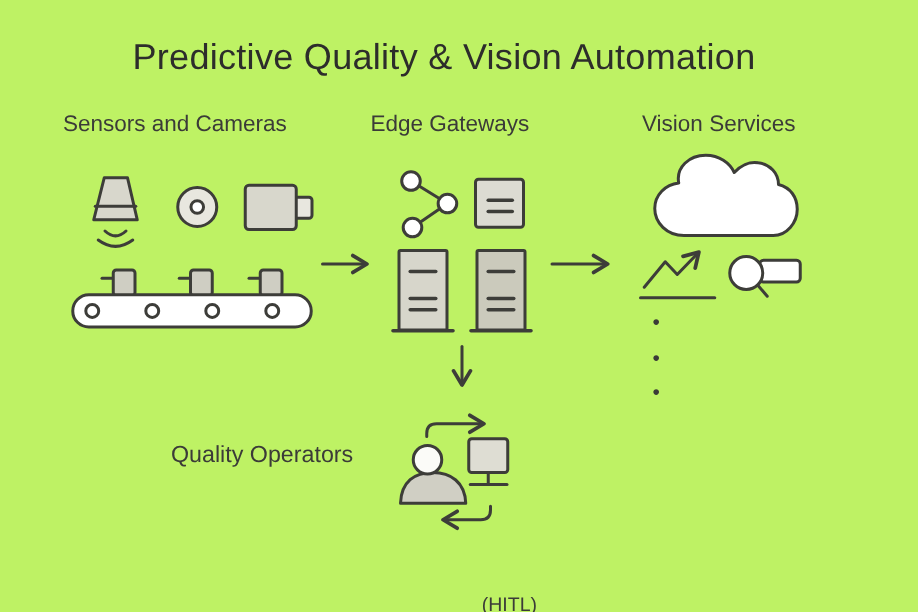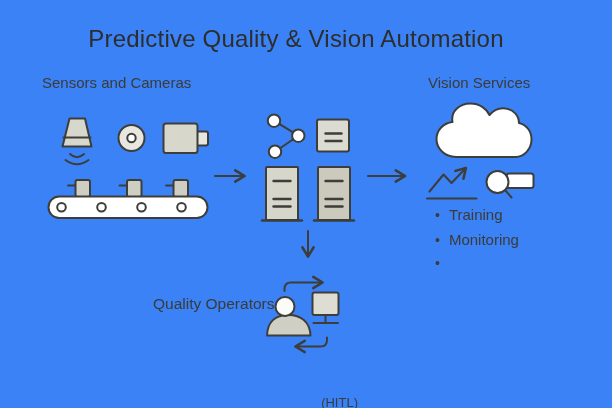--- a/index.html
+++ b/index.html
@@ -1,24 +1,24 @@
 <!DOCTYPE html>
 <html><head>
 <meta charset="utf-8">
 <style>
   html,body{margin:0;padding:0;background:#fff;}
-  .stage{position:relative;width:612px;height:408px;background:#3b82f6;overflow:hidden;
+  .stage{position:relative;width:612px;height:408px;background:#bef264;overflow:hidden;
          font-family:"Liberation Sans", sans-serif;color:#2d2d2b;}
   .title{position:absolute;left:0;top:25px;width:592px;text-align:center;
          font-size:24px;font-weight:500;letter-spacing:.2px;color:#2d2d2b;}
   .seclabel{position:absolute;font-size:15px;color:#3b3b38;text-align:center;}
   .lab-sensors{left:42px;top:74px;}
   .lab-edge{left:247px;top:74px;}
   .lab-cloud{left:428px;top:74px;}
-  .lab-operators{left:114px;top:295px;font-size:15.5px;margin-left:39px;}
+  .lab-operators{left:114px;top:295px;font-size:15.5px;}
   .hitl{position:absolute;left:254px;top:358px;width:104px;text-align:right;
         font-size:13px;color:#3b3b38;margin-top:37px;}
   .svc-list{position:absolute;left:435px;top:203px;margin:0;padding:0;list-style:none;
             font-size:15px;color:#3b3b38;}
   .svc-list li{line-height:23.5px;display:flex;align-items:baseline;}
   .svc-list .bullet{margin-right:9px;font-size:14px;}
   svg{position:absolute;left:0;top:0;}
   .ln{stroke:#3d3d39;stroke-width:2;fill:none;stroke-linecap:round;stroke-linejoin:round;}
   .lnT{stroke:#3d3d39;stroke-width:2.4;fill:none;stroke-linecap:round;}
   .f1{fill:#d8d7cc;} .f2{fill:#cfcec3;} .f3{fill:#e8e7df;} .f4{fill:#dcdbd2;}
@@ -26,32 +26,31 @@
   .fw{fill:#ffffff;} .fh{fill:#fbfbf8;}
 </style>
 </head>
 <body>
 
 <div class="stage">
 
   <div class="title">Predictive Quality &amp; Vision Automation</div>
 
   <div class="seclabel lab-sensors">Sensors and Cameras</div>
+  <div class="seclabel lab-edge">Edge Gateways</div>
   <div class="seclabel lab-cloud">Vision Services</div>
   <div class="seclabel lab-operators">Quality Operators</div>
   <div class="hitl">(HITL)</div>
 
   <ul class="svc-list">
     <li>
       <span class="bullet">•</span>
-      <span>Training</span>
     </li>
     <li>
       <span class="bullet">•</span>
-      <span>Monitoring</span>
     </li>
     <li>
       <span class="bullet">•</span>
     </li>
   </ul>
 
   <svg width="612" height="408" viewBox="0 0 612 408">
     <defs>
       <marker id="arw" viewBox="0 0 12 12" refX="9" refY="6" markerWidth="7.5" markerHeight="7.5" orient="auto-start-reverse">
         <path d="M2 1.5 L9.5 6 L2 10.5" fill="none" stroke="#3d3d39" stroke-width="2" stroke-linecap="round" stroke-linejoin="round"></path>

